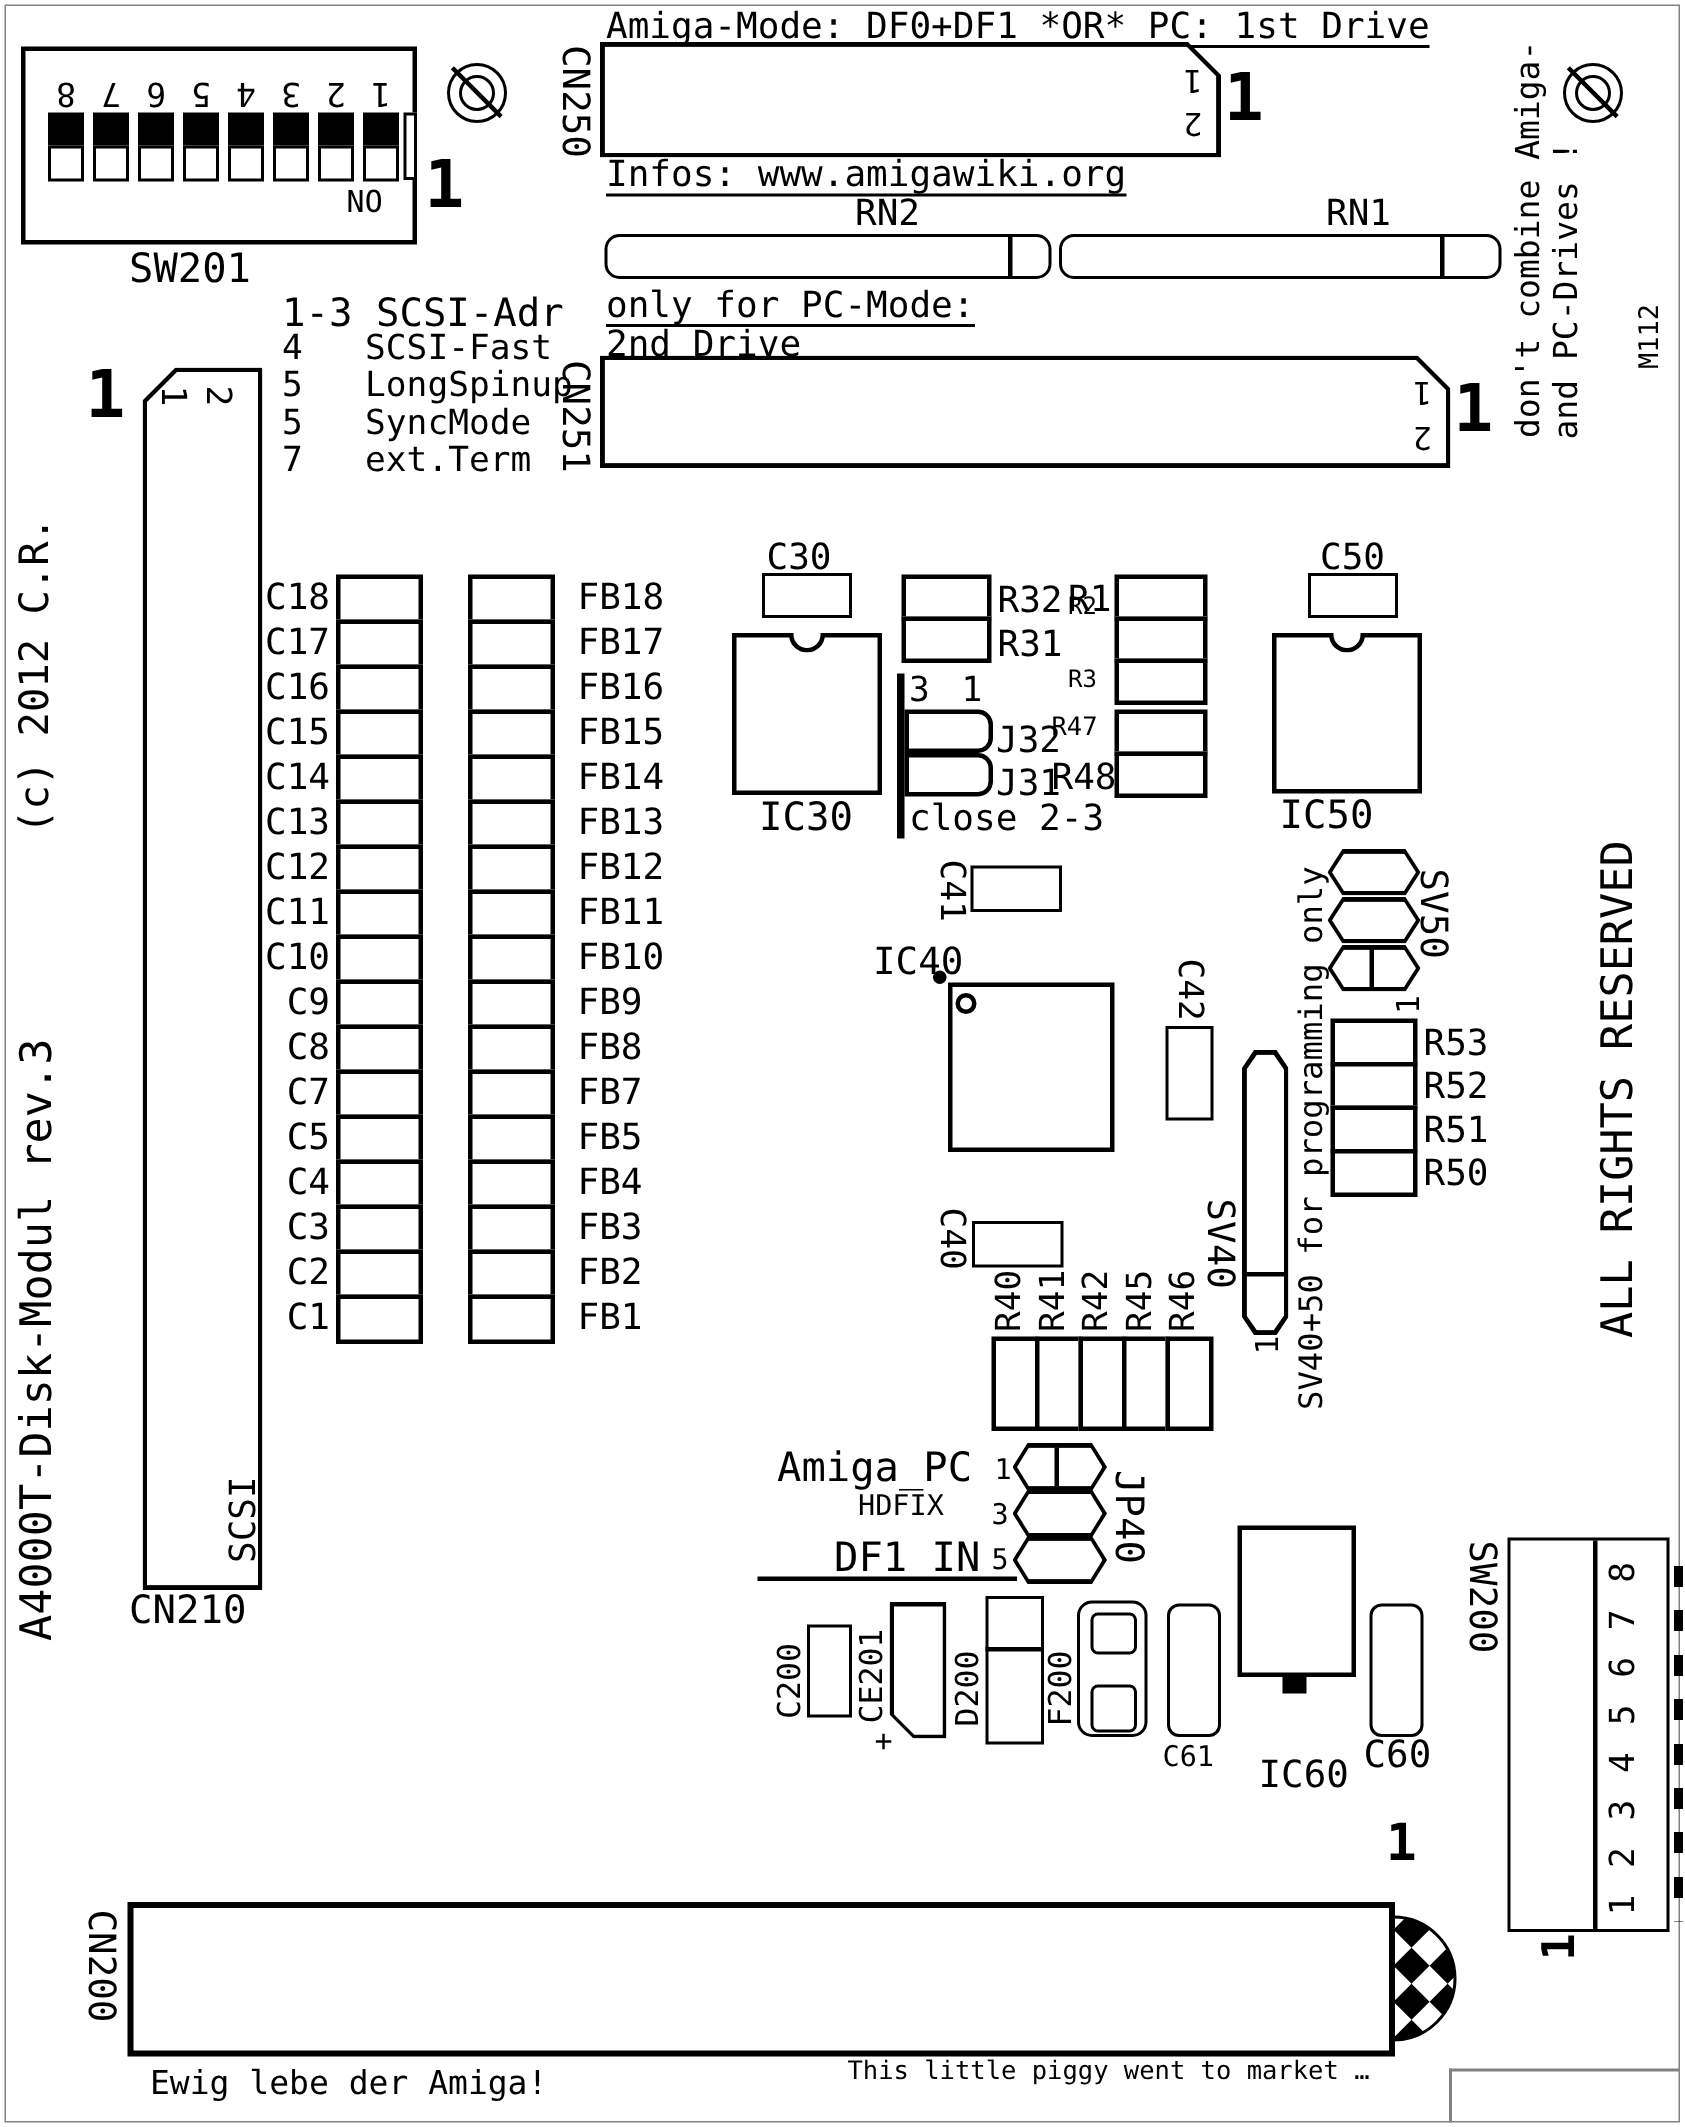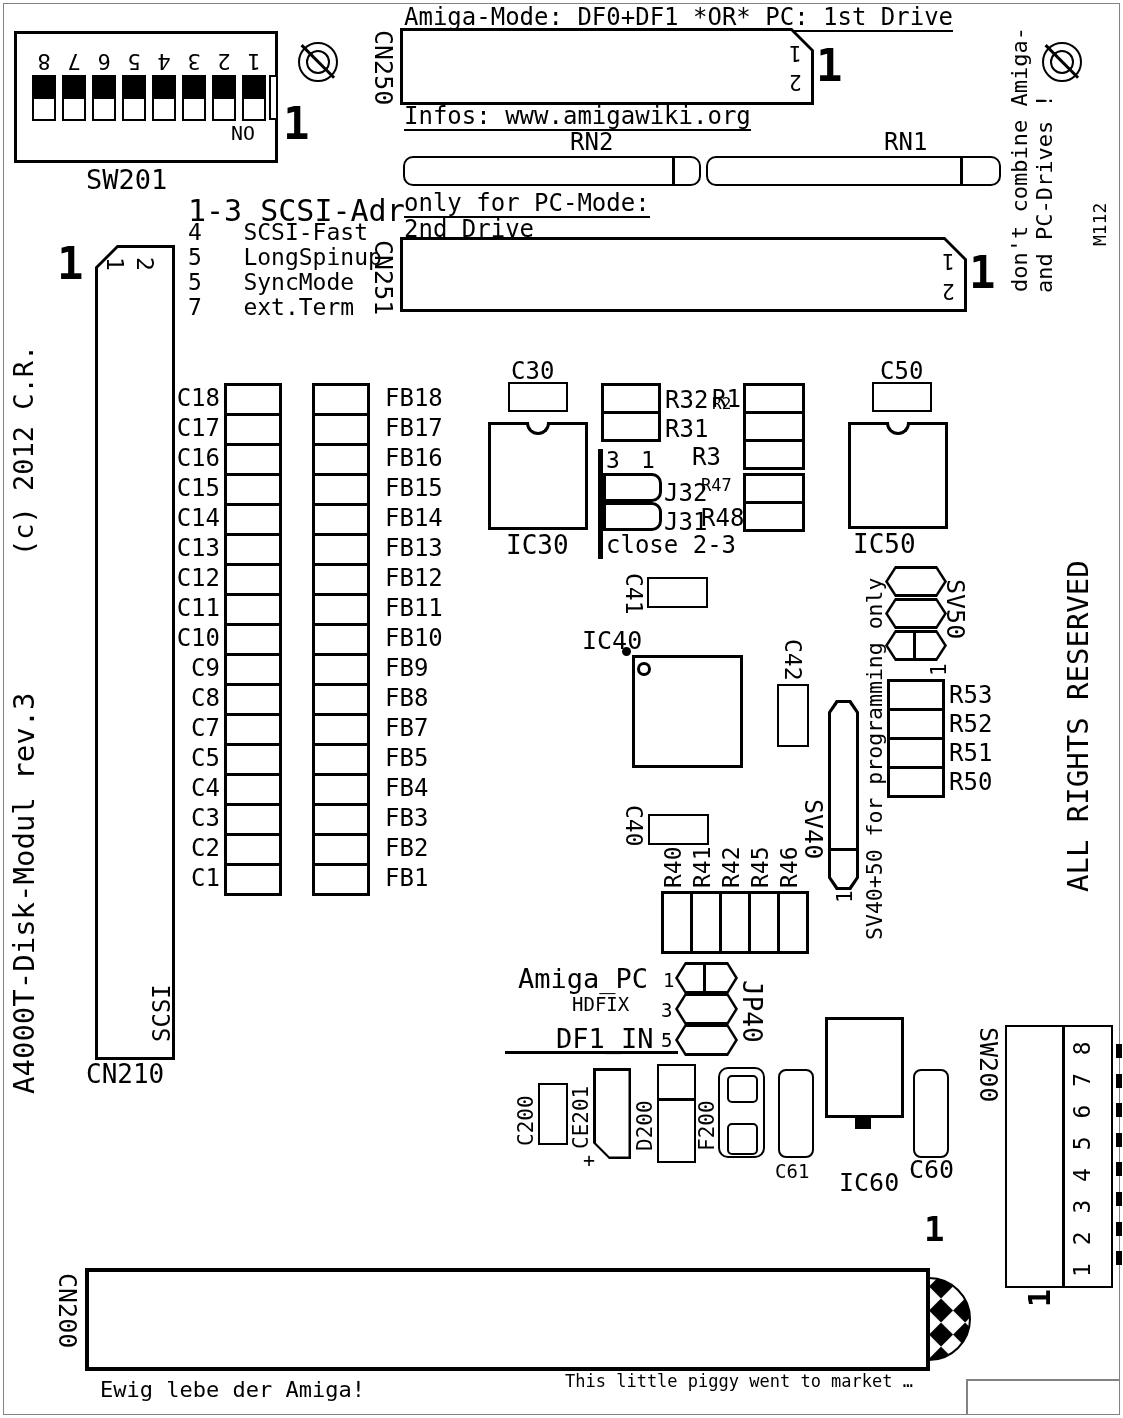--- a/index.html
+++ b/index.html
@@ -91,21 +91,21 @@
   <div class="dip-white" style="left:122px;top:97px"></div>
   <div class="dip-white" style="left:152px;top:97px"></div>
   <div class="dip-white" style="left:182px;top:97px"></div>
   <div class="dip-white" style="left:212px;top:97px"></div>
   <div class="dip-white" style="left:242px;top:97px"></div>
   <div class="box b2" style="left:269px;top:75px;width:9px;height:45px"></div>
   <span class="t r180" style="left:231px;top:123px;font-size:20px">ON</span>
   <span class="big1 t" style="left:283px;top:102px">1</span>
   <span class="t" style="left:86px;top:166px;font-size:27px">SW201</span>
 
-  <div class="t" style="left:188px;top:196px;font-size:30px">1-3 SCSI-Adr</div>
+  <div class="t" style="left:188px;top:196px;font-size:26px">1-3 SCSI-Adr</div>
   <div class="t" style="left:188px;top:221px;font-size:23px">4   SCSI-Fast</div>
   <div class="t" style="left:188px;top:246px;font-size:23px">5   LongSpinup</div>
   <div class="t" style="left:188px;top:271px;font-size:23px">5   SyncMode</div>
   <div class="t" style="left:188px;top:296px;font-size:23px">7   ext.Term</div>
 
   <div class="hole" style="left:298px;top:42px;width:40px;height:40px"></div>
   <div class="hole" style="left:306px;top:50px;width:24px;height:24px"></div>
   <div class="slash" style="left:295px;top:60px;width:46px;transform:rotate(45deg)"></div>
   <div class="hole" style="left:1042px;top:42px;width:40px;height:40px"></div>
   <div class="hole" style="left:1050px;top:50px;width:24px;height:24px"></div>
@@ -282,21 +282,21 @@
   <span class="t" style="left:664px;top:510px;font-size:24px">J31</span>
   <span class="t" style="left:606px;top:533px;font-size:24px">close 2-3</span>
 
   <div class="rstack" style="left:743px;top:383px">
     <div style="width:62px;height:31px"></div>
     <div style="width:62px;height:31px"></div>
     <div style="width:62px;height:31px"></div>
   </div>
   <span class="t" style="left:712px;top:387px;font-size:24px">R1</span>
   <span class="t" style="left:712px;top:396px;font-size:16px">R2</span>
-  <span class="t" style="left:692px;top:445px;font-size:24px">R3</span>
+  <span class="t" style="left:712px;top:445px;font-size:16px">R3</span>
   <div class="rstack" style="left:743px;top:473px">
     <div style="width:62px;height:31px"></div>
     <div style="width:62px;height:31px"></div>
   </div>
   <span class="t" style="left:701px;top:477px;font-size:17px">R47</span>
   <span class="t" style="left:701px;top:506px;font-size:24px">R48</span>
 
   <span class="t" style="left:880px;top:359px;font-size:24px">C50</span>
   <div class="box b2" style="left:872px;top:382px;width:60px;height:30px"></div>
   <div class="box" style="left:848px;top:422px;width:100px;height:107px"></div>

